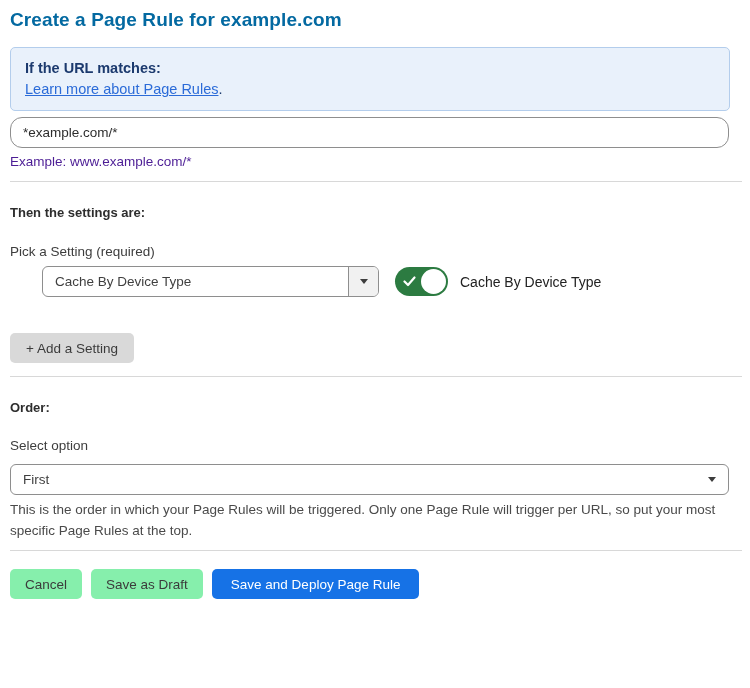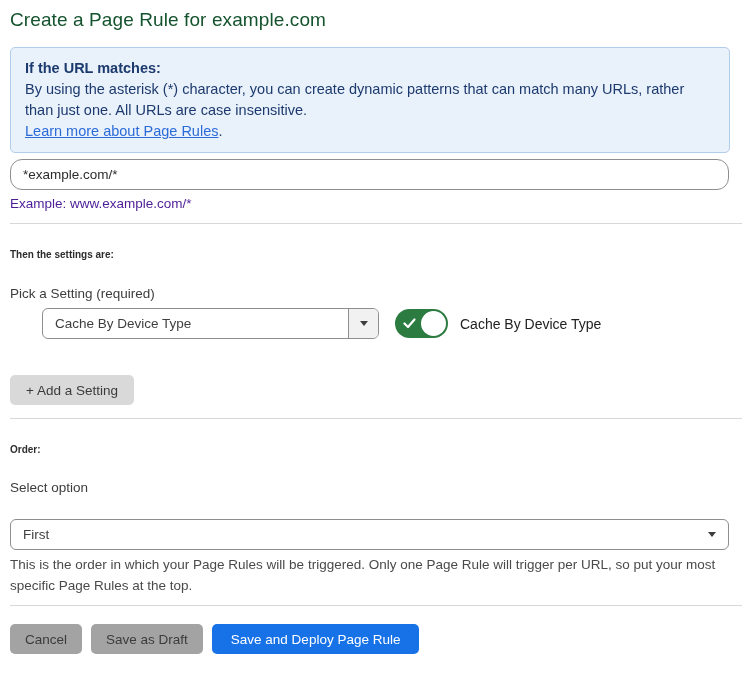--- a/index.html
+++ b/index.html
@@ -5,21 +5,21 @@
   * { margin:0; padding:0; box-sizing:border-box; }
   html,body { background:#fff; }
   body {
     width:750px; height:688px; overflow:hidden;
     font-family:"Liberation Sans","DejaVu Sans",sans-serif;
     color:#222;
   }
   .page { width:750px; height:688px; padding:8px 8px 0 10px; background:#fff; }
 
   .page-title {
-    font-size:19px; font-weight:normal; color:#14532d; letter-spacing:.1px;
+    font-size:19px; font-weight:bold; color:#0369a1; letter-spacing:.1px;
     line-height:23px;
   }
 
   .info-box {
     margin-top:16px;
     width:720px;
     background:#e9f1fb;
     border:1px solid #b3cdec;
     border-radius:5px;
     padding:10px 14px;
@@ -49,21 +49,21 @@
     margin-top:6px;
     font-size:13.5px; color:#4c1d95; line-height:16px;
   }
 
   .divider { border:none; border-top:1px solid #d8d8d8; width:732px; }
   .divider-1 { margin-top:11px; }
   .divider-2 { margin-top:13px; }
   .divider-3 { margin-top:9px; }
 
   .section-heading {
-    font-size:10px; font-weight:bold; color:#2d2d2d; line-height:18px;
+    font-size:13px; font-weight:bold; color:#2d2d2d; line-height:18px;
   }
   .heading-settings { margin-top:22px; }
   .heading-order { margin-top:22px; }
 
   .label-pick { margin-top:22px; }
   .setting-row {
     margin-top:6px;
     display:flex; align-items:center;padding-left:32px;
   }
   .fake-select {
@@ -108,26 +108,26 @@
   }
   .toggle-label {
     margin-left:12px;
     font-size:14px; color:#222;
   }
 
   .btn {
     display:inline-flex; align-items:center; justify-content:center;
     height:30px; border:none; border-radius:5px;
     font-family:"Liberation Sans","DejaVu Sans",sans-serif;
-    font-size:13.5px; color:#3b3b3b; background:#a3a3a3;
+    font-size:13.5px; color:#3b3b3b; background:#86efac;
     cursor:pointer; white-space:nowrap;
   }
   .btn-add { margin-top:36px; padding:0 16px; background:#d9d9d9; }
 
-  .order-select { width:719px; margin-top:23px; border-radius:6px; }
+  .order-select { width:719px; margin-top:10px; border-radius:6px; }
   .order-select .select-caret-holder {
     display:flex; align-items:center; padding-right:12px;
   }
   .order-helper {
     margin-top:4px;
     width:719px;
     font-size:13.5px; color:#4a4a4a; line-height:21px;
   }
 
   .footer-buttons {
@@ -142,21 +142,20 @@
 </style>
 </head>
 <body>
 
 <div class="page">
 
   <h1 class="page-title">Create a Page Rule for example.com</h1>
 
   <div class="info-box">
     <div class="info-heading">If the URL matches:</div>
-    <div class="info-body">By using the asterisk (*) character, you can create dynamic patterns that can match many URLs, rather than just one. All URLs are case insensitive.</div>
     <div class="info-link-line"><a class="info-link">Learn more about Page Rules</a><span class="info-link-suffix">.</span></div>
   </div>
 
   <input class="url-input" type="text" value="*example.com/*" style="">
   <div class="field-helper">Example: www.example.com/*</div>
 
   <hr class="divider divider-1">
 
   <h2 class="section-heading heading-settings">Then the settings are:</h2>
 

